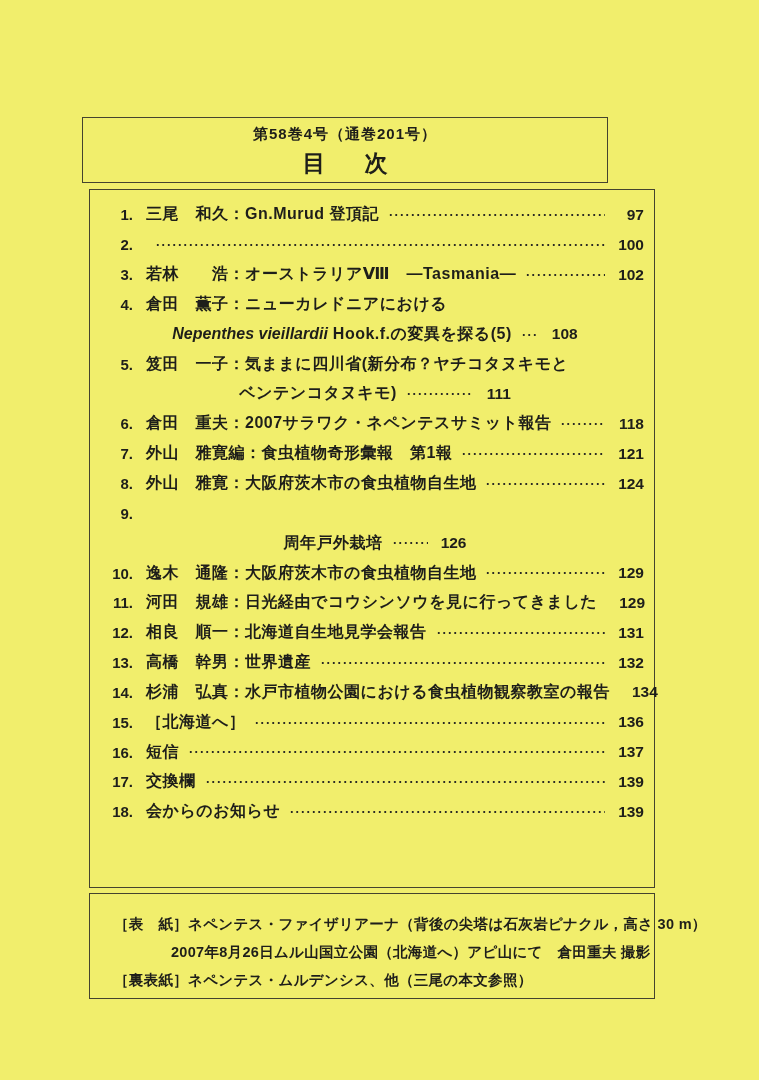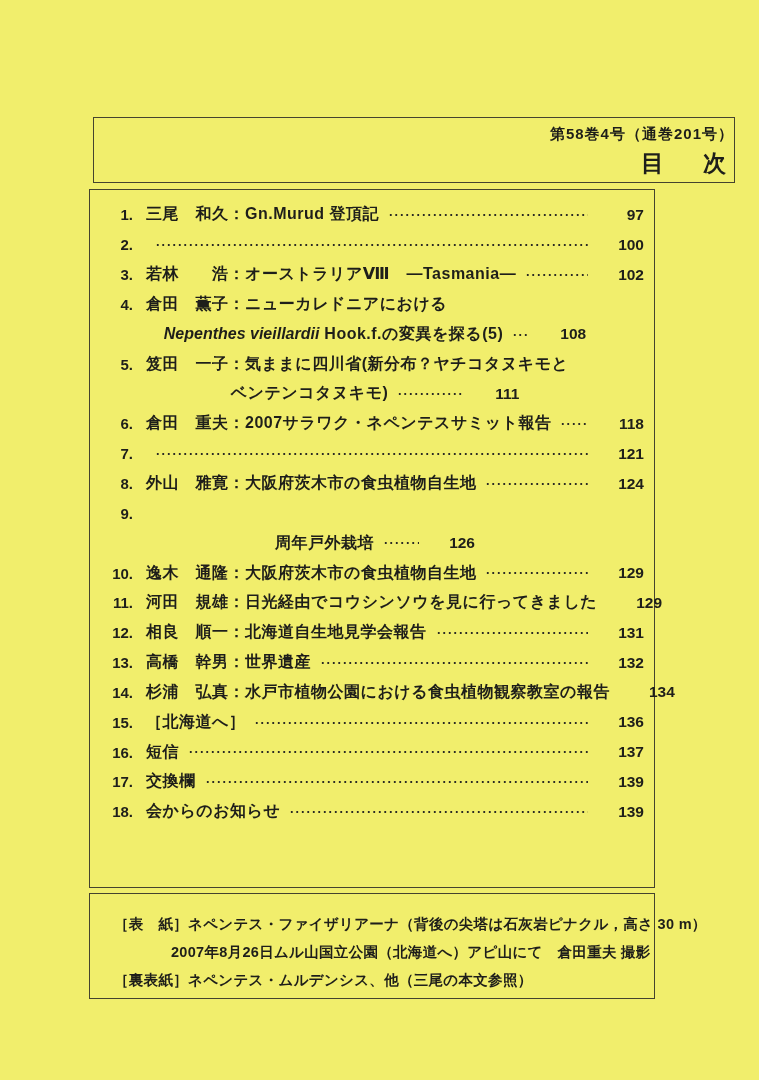--- a/index.html
+++ b/index.html
@@ -10,41 +10,41 @@
     color:#1e1e1a;
     position:relative;
     overflow:hidden;
   }
   .box{
     position:absolute;
     border:1.5px solid #45432e;
     background:#f1ee6c;
     box-sizing:border-box;
   }
-  .header-box{left:93px;top:117px;width:642px;height:66px;text-align:right;}
+  .header-box{left:82px;top:117px;width:526px;height:66px;text-align:center;}
   .issue-line{margin-top:7px;font-size:15px;font-weight:bold;letter-spacing:1px;}
   .toc-title{margin-top:4px;font-size:23px;font-weight:bold;letter-spacing:8px;padding-left:8px;font-family:Liberation Mono, monospace;}
   .toc-box{left:89px;top:189px;width:566px;height:699px;padding-top:10px;box-sizing:border-box;}
   .row{
     display:flex;align-items:center;
     height:29.85px;
     padding:0 10px 0 16px;
     font-size:16px;font-weight:bold;
   }
   .num{flex:0 0 27px;text-align:right;margin-right:13px;font-size:15px;}
   .txt{flex:0 0 auto;white-space:nowrap;letter-spacing:0.5px;}
   .txt i{font-style:italic;letter-spacing:0;}
   .leader{
     flex:1 1 auto;align-self:stretch;margin:0 7px 0 9px;min-width:0;
     background-image:radial-gradient(circle,#2a2a24 1.15px,rgba(0,0,0,0) 1.4px);
     background-size:5.5px 5.5px;background-repeat:repeat-x;background-position:0 center;
   }
   .leader.nodots{background:none;}
   .leader.fixed{flex:0 0 auto;}
-  .pg{flex:0 0 32px;text-align:right;font-size:15.5px;font-weight:bold;margin-left:17px;}
+  .pg{flex:0 0 32px;text-align:right;font-size:15.5px;font-weight:bold;}
   .cont{justify-content:center;}
   .footer-box{left:89px;top:893px;width:566px;height:106px;padding:16px 14px 16px 24px;box-sizing:border-box;}
   .cover-line{font-size:14.5px;font-weight:bold;line-height:28px;white-space:nowrap;letter-spacing:0.3px;}
   .cover-line.indent{padding-left:57px;}
 </style>
 </head>
 <body>
 
 <div class="box header-box">
   <div class="issue-line">第58巻4号（通巻201号）</div>
@@ -91,20 +91,21 @@
         <span class="pg">111</span>
       </div>
       <div class="row">
         <span class="num">6.</span>
         <span class="txt">倉田　重夫：<span>2007サラワク・ネペンテスサミット報告</span></span>
         <span class="leader"></span>
         <span class="pg">118</span>
       </div>
       <div class="row">
         <span class="num">7.</span>
+        <span class="txt">外山　雅寛編：<span>食虫植物奇形彙報　第1報</span></span>
         <span class="leader"></span>
         <span class="pg">121</span>
       </div>
       <div class="row">
         <span class="num">8.</span>
         <span class="txt">外山　雅寛：<span>大阪府茨木市の食虫植物自生地</span></span>
         <span class="leader"></span>
         <span class="pg">124</span>
       </div>
       <div class="row">

